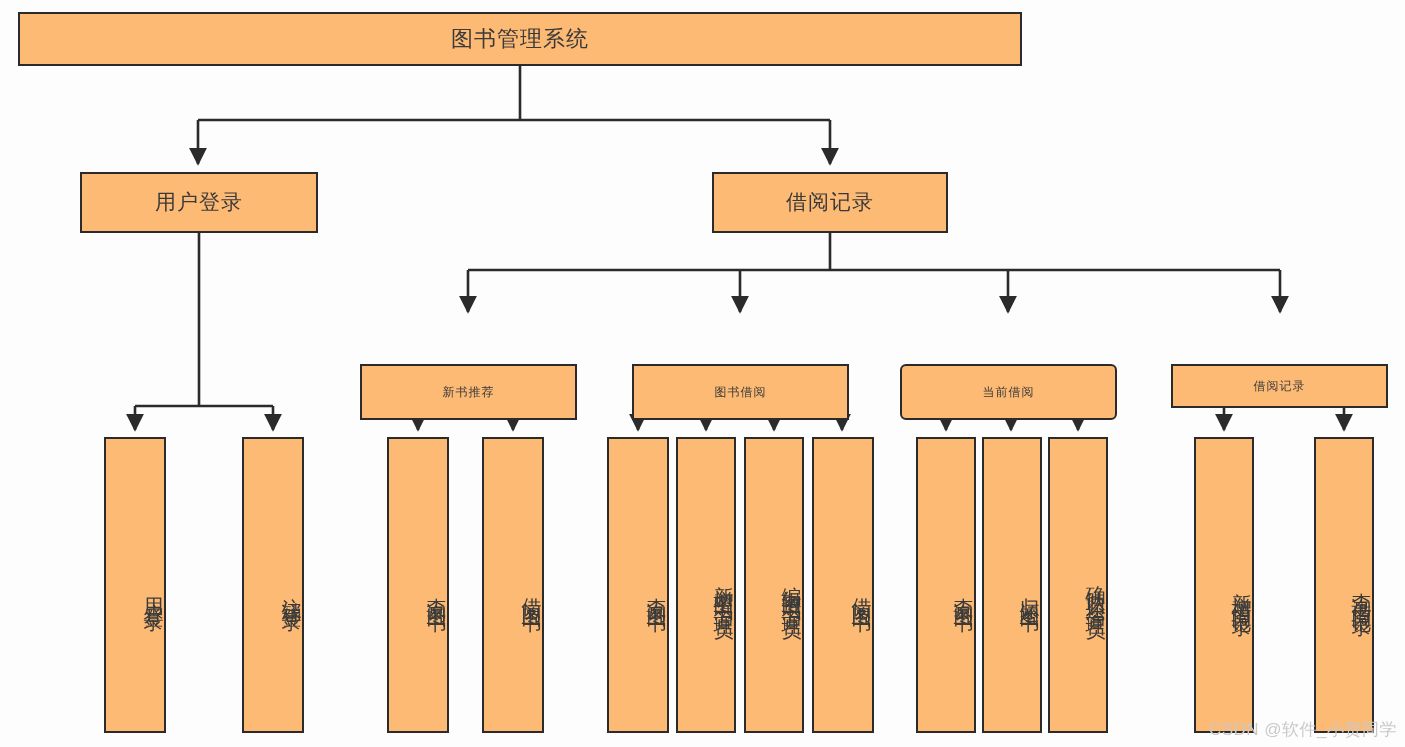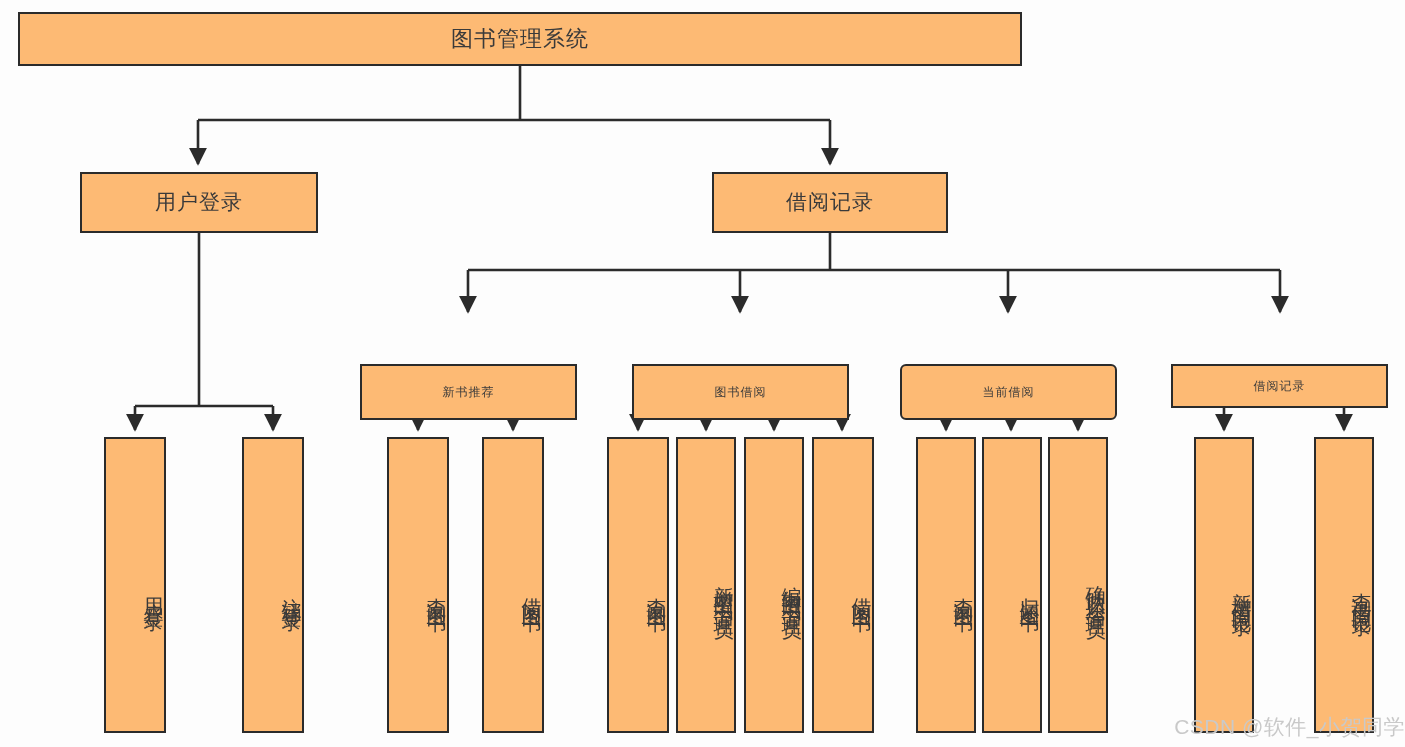--- a/index.html
+++ b/index.html
@@ -56,24 +56,24 @@
     line-height: 1.0;
   }
   .node.leaf .vtext {
     writing-mode: vertical-rl;
     text-orientation: upright;
     display: block;
     white-space: normal;
   }
   .watermark {
     position: absolute;
-    right: 0;
+    right: 8px;
     bottom: 6px;
     color: #c9c9c9;
-    font-size: 21px;
+    font-size: 17px;
     letter-spacing: 0.5px;
     z-index: 5;
     white-space: nowrap;
   }
 </style>
 </head>
 <body>
 
 <div id="canvas">
 

